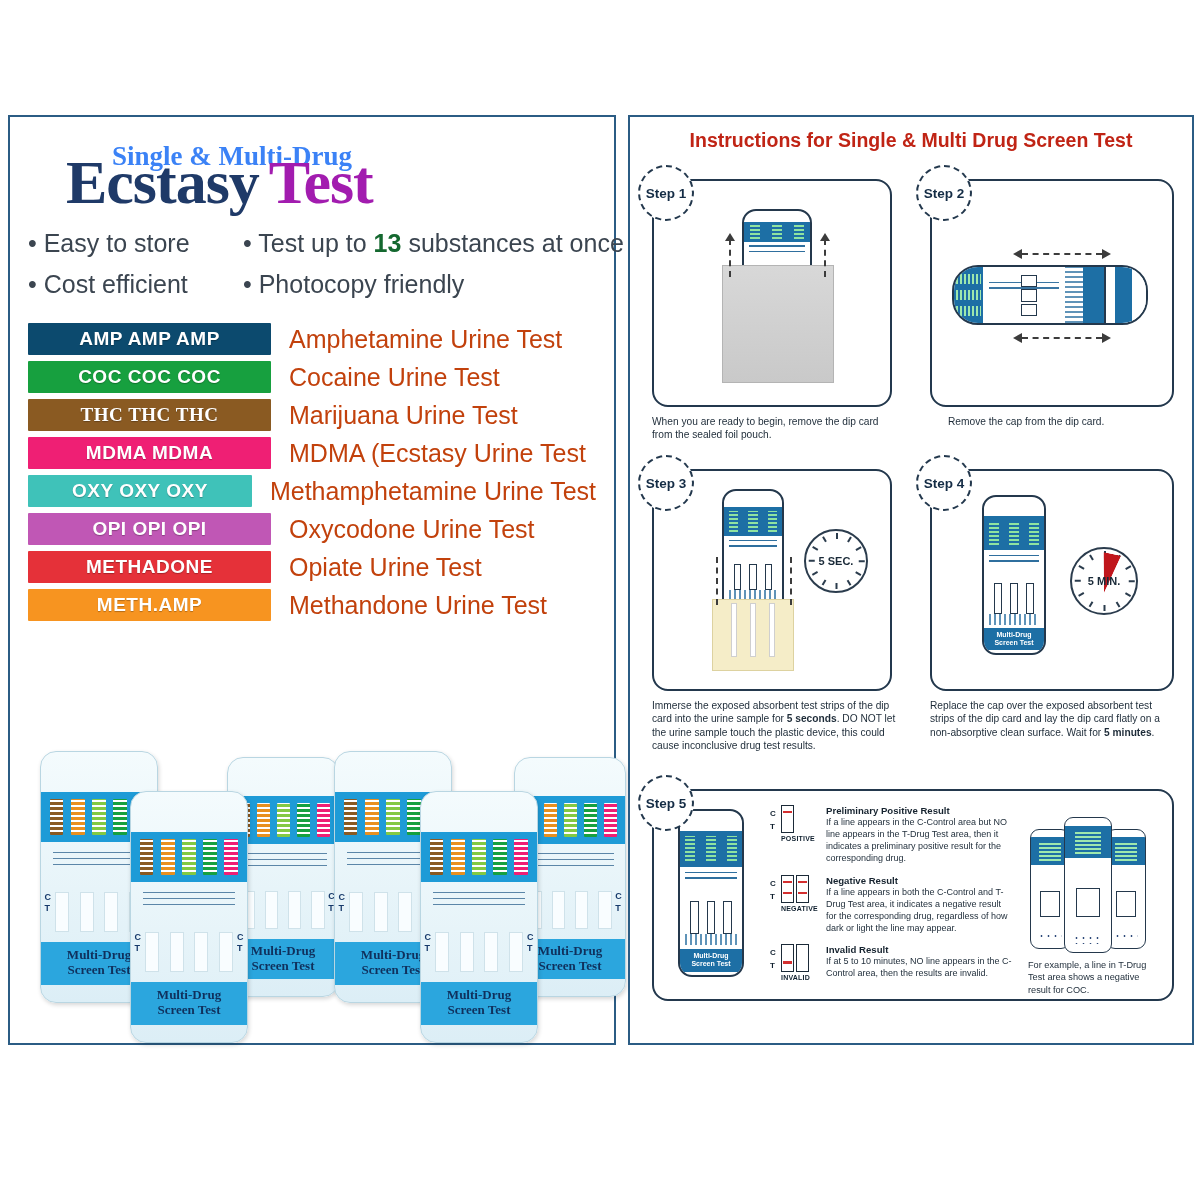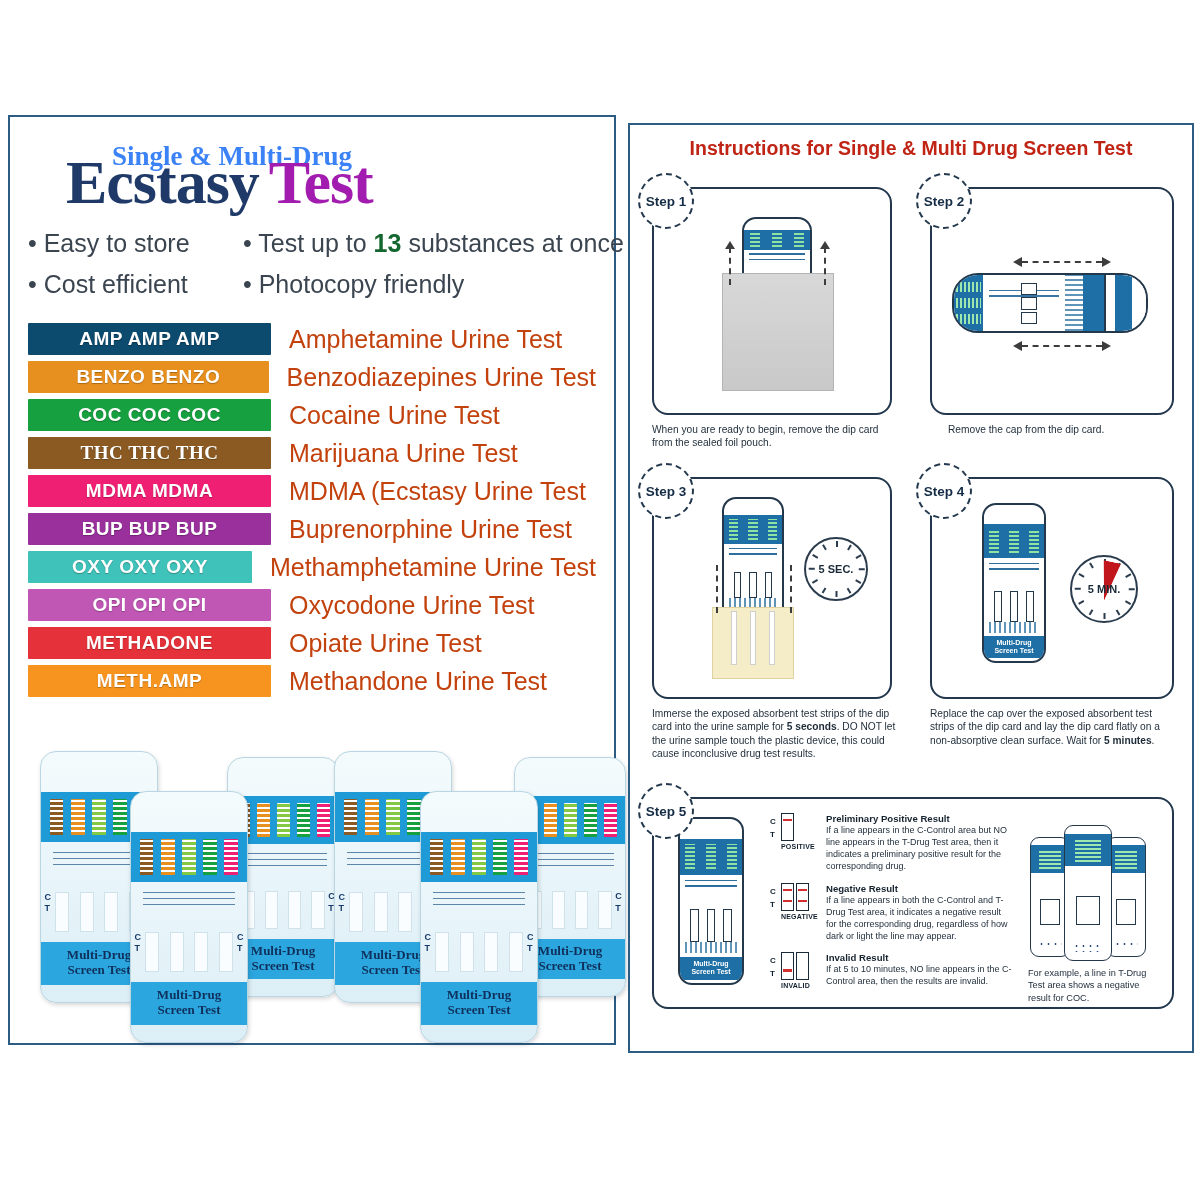--- a/index.html
+++ b/index.html
@@ -125,21 +125,20 @@
   .card-footer span { display: block; }
 
   
   .right-panel {
     position: absolute;
     left: 628px; top: 115px;
     width: 566px; height: 930px;
     border: 2px solid #2b5c84;
     background: #ffffff;
     padding: 8px 10px;
-    margin-top: 8px;
   }
   .instr-title {
     text-align: center;
     color: #c02415;
     font-size: 19.5px;
     font-weight: bold;
     margin: 4px 0 2px;
   }
   .step-box {
     position: absolute;
@@ -388,38 +387,30 @@
       <div class="bullet">• Cost efficient</div>
       <div class="bullet">• Photocopy friendly</div>
     </div>
 
     <div class="drug-list" id="drug-list">
         <div class="drug-row">
           <div class="badge" style="background: #0c4a6e;">AMP AMP AMP</div>
           <div class="drug-name">Amphetamine Urine Test</div>
         </div>
         <div class="drug-row">
-          <div class="badge" style="background: rgb(232, 144, 31);">BENZO BENZO</div>
-          <div class="drug-name">Benzodiazepines Urine Test</div>
-        </div>
-        <div class="drug-row">
           <div class="badge" style="background: rgb(23, 160, 63);">COC COC COC</div>
           <div class="drug-name">Cocaine Urine Test</div>
         </div>
         <div class="drug-row">
           <div class="badge" style="background: rgb(138, 90, 34); font-family: Liberation Serif, serif;">THC THC THC</div>
           <div class="drug-name">Marijuana Urine Test</div>
         </div>
         <div class="drug-row">
           <div class="badge" style="background: rgb(239, 31, 116);">MDMA MDMA</div>
           <div class="drug-name">MDMA (Ecstasy Urine Test</div>
-        </div>
-        <div class="drug-row">
-          <div class="badge" style="background: rgb(153, 48, 156);">BUP BUP BUP</div>
-          <div class="drug-name">Buprenorphine Urine Test</div>
         </div>
         <div class="drug-row">
           <div class="badge" style="background: rgb(63, 194, 185);">OXY OXY OXY</div>
           <div class="drug-name">Methamphetamine Urine Test</div>
         </div>
         <div class="drug-row">
           <div class="badge" style="background: rgb(192, 87, 181);">OPI OPI OPI</div>
           <div class="drug-name">Oxycodone Urine Test</div>
         </div>
         <div class="drug-row">

